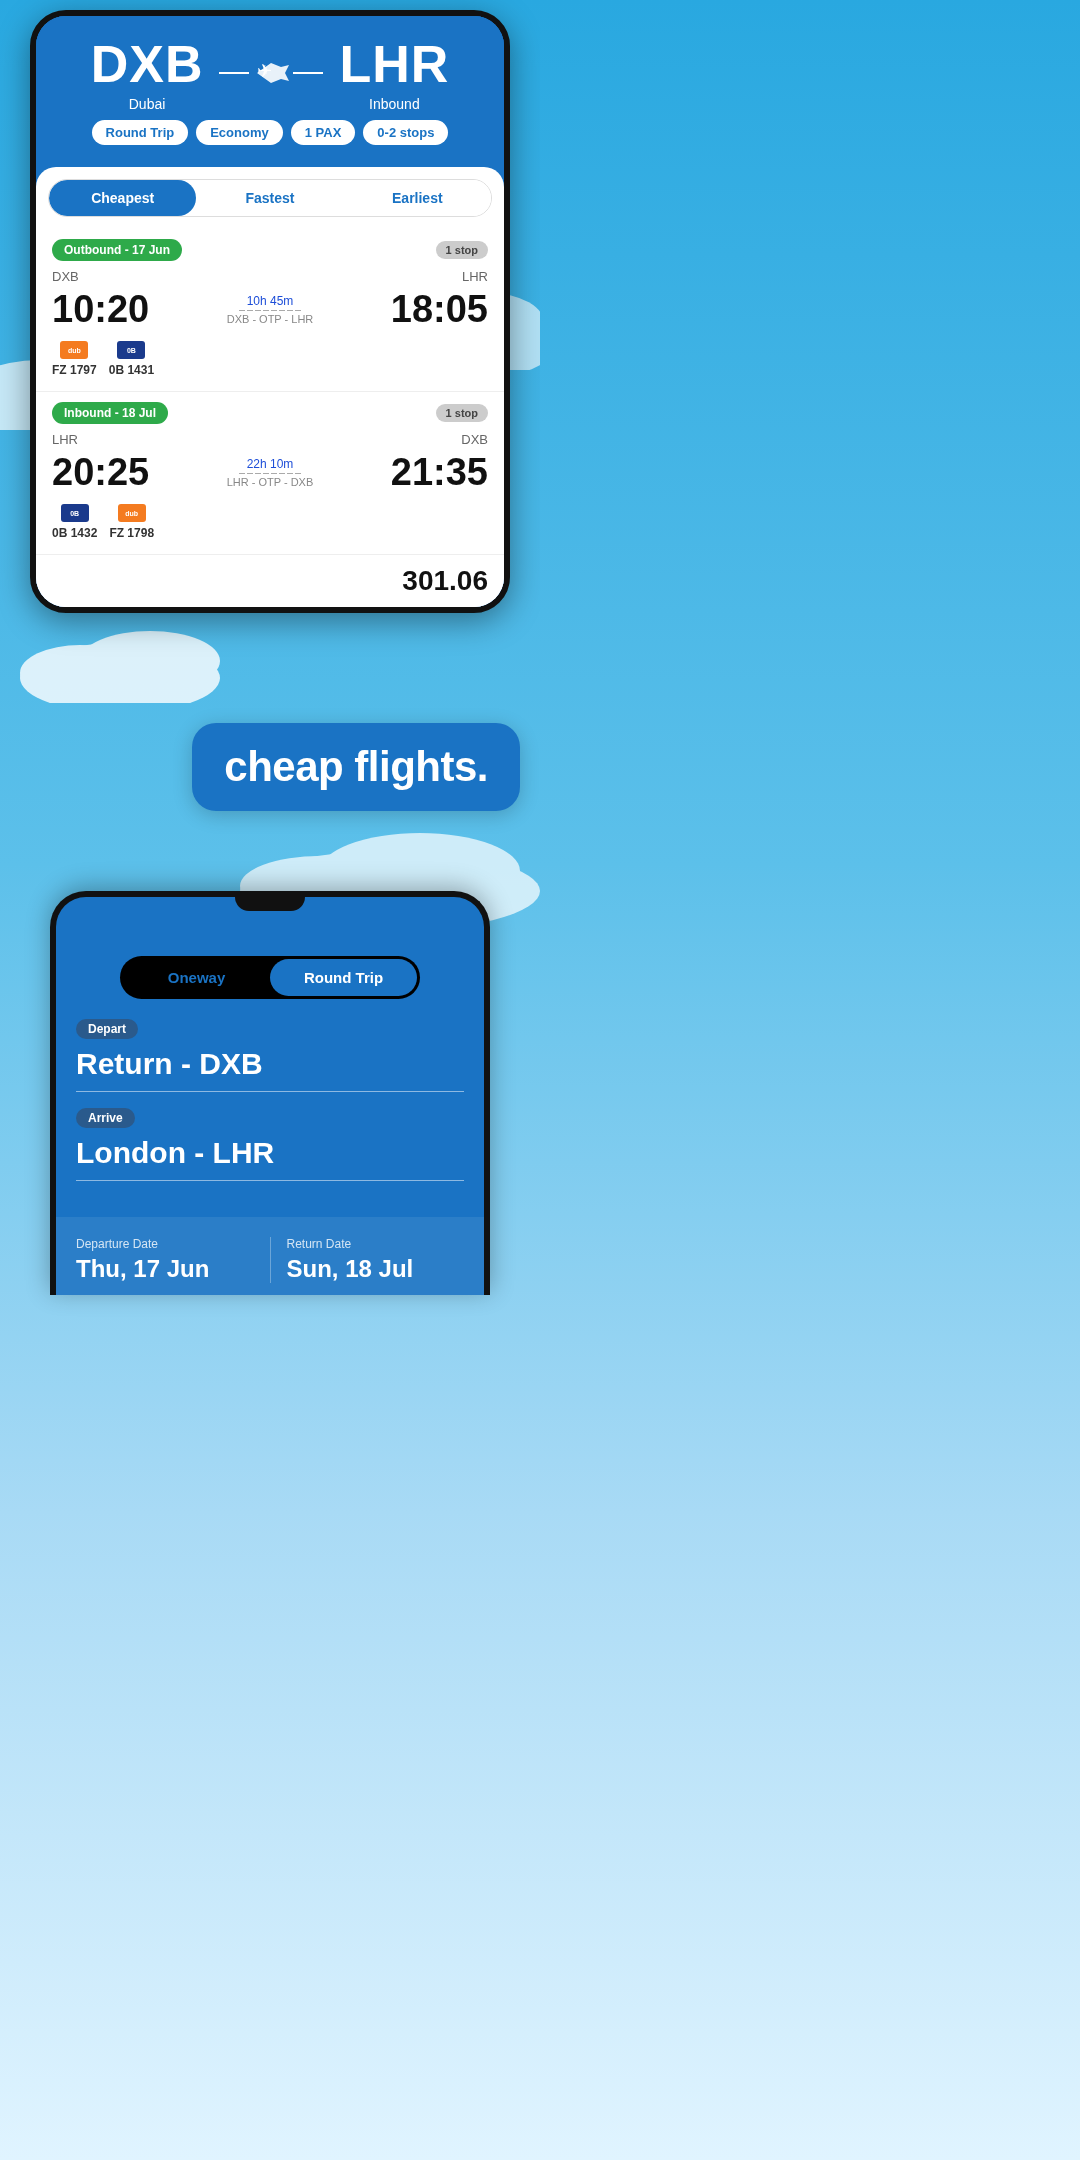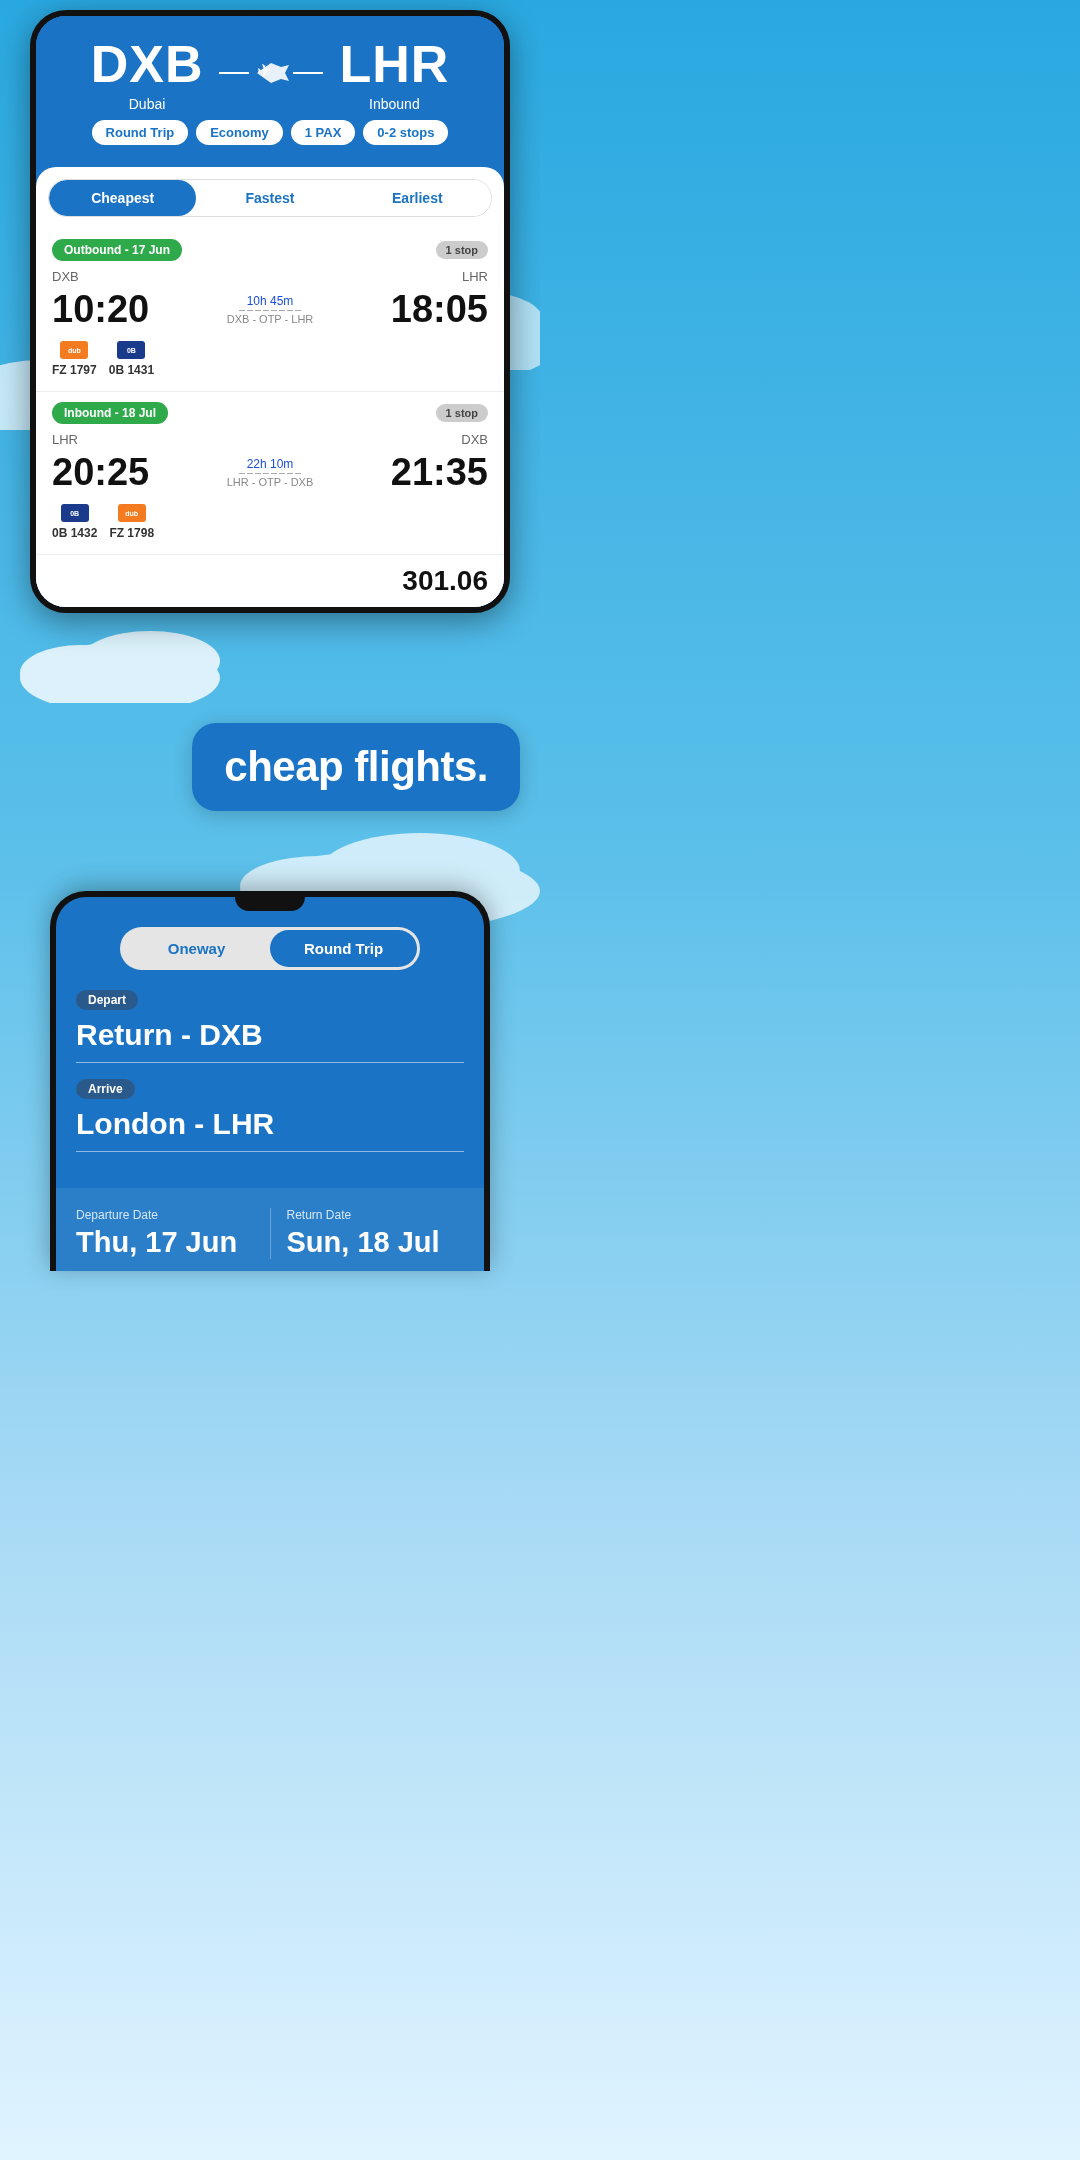--- a/index.html
+++ b/index.html
@@ -298,25 +298,26 @@
     }
 
     
     .trip-toggle {
       display: flex;
       justify-content: center;
       margin: 16px 20px 20px;
     }
 
     .toggle-container {
-      background: #e5e5e5;
+      background: #000000;
       border-radius: 28px;
       padding: 3px;
       display: flex;
       width: 300px;
+      margin-top: 29px;
     }
 
     .toggle-option {
       flex: 1;
       text-align: center;
       padding: 10px 0;
       font-size: 15px;
       font-weight: 600;
       border-radius: 24px;
       cursor: pointer;
@@ -371,21 +372,21 @@
       flex: 1;
     }
 
     .date-label {
       font-size: 12px;
       color: rgba(255,255,255,0.8);
       margin-bottom: 4px;
     }
 
     .date-value {
-      font-size: 29px;
+      font-size: 24px;
       font-weight: 900;
       color: white;
     }
 
     .date-divider {
       width: 1px;
       background: rgba(255,255,255,0.3);
       margin: 0 16px;
     }
   </style>

